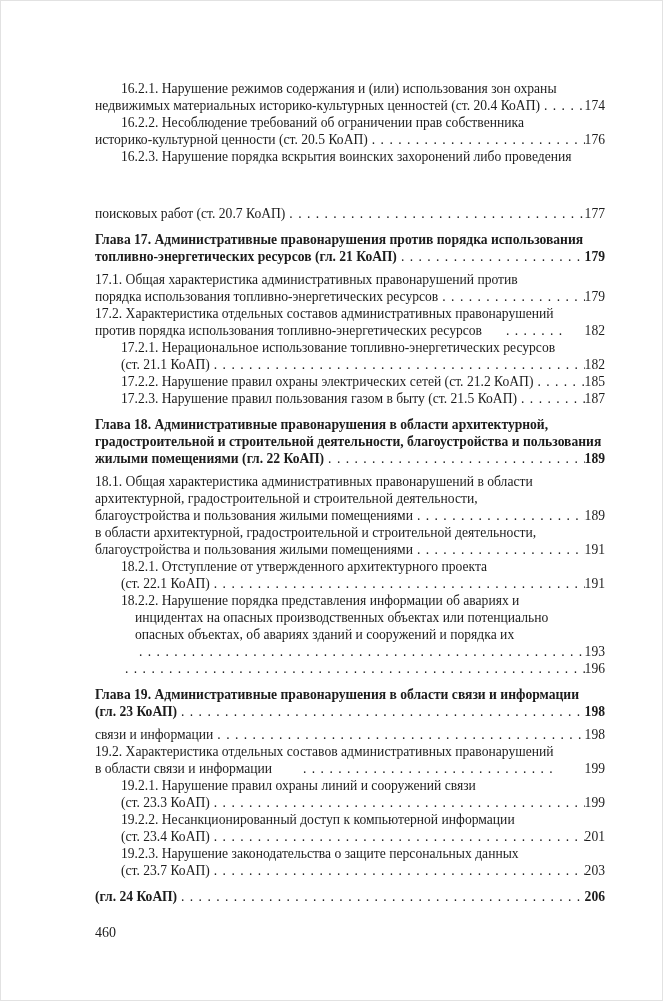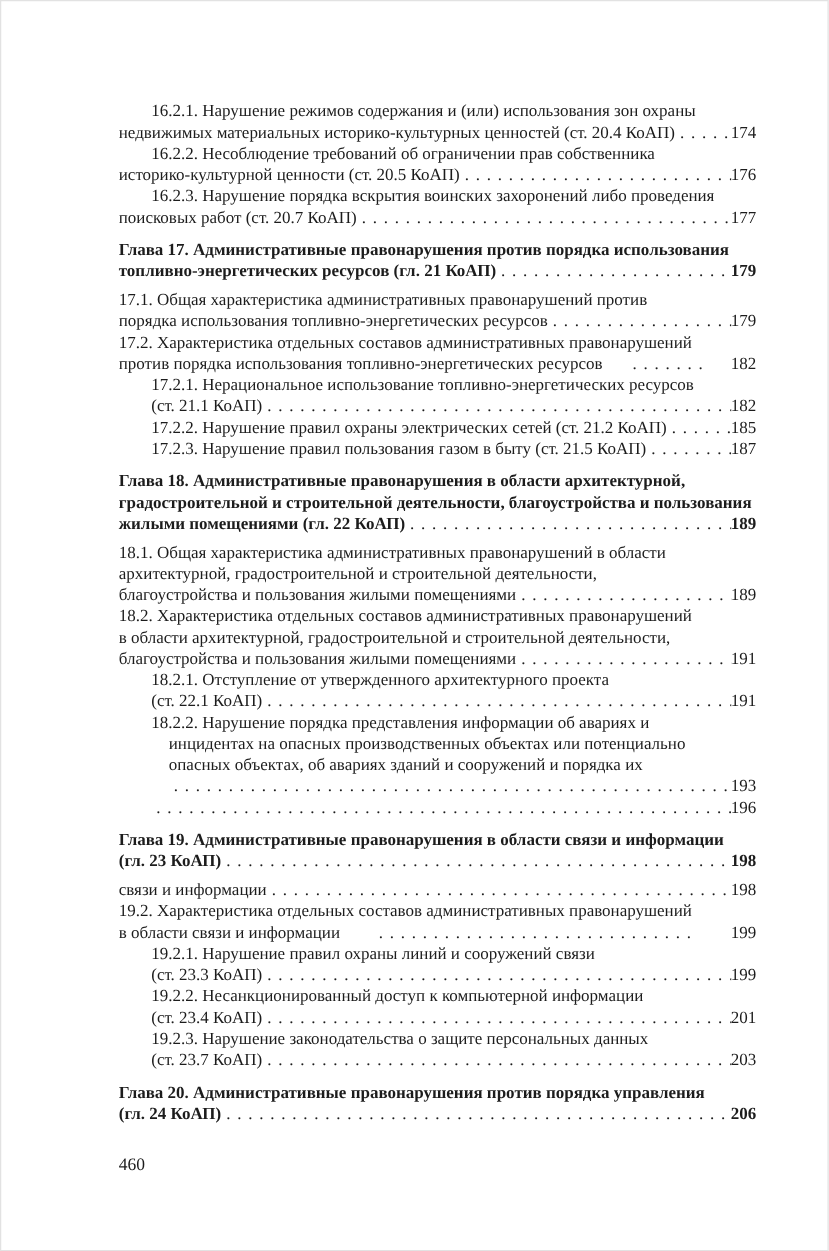--- a/index.html
+++ b/index.html
@@ -63,21 +63,21 @@
       <div class="entry subsection">
         <div class="line" style="padding-left: 26px;">16.2.2. Несоблюдение требований об ограничении прав собственника</div>
         <div class="line last" style="padding-left: 0px;">
           <span class="t">историко-культурной ценности (ст. 20.5 КоАП)</span>
           <span class="dots">. . . . . . . . . . . . . . . . . . . . . . . . . . . . . . . . . . . . . . . . . . . . . . . . . . . . . . . . . . . . . . . . . . . . . . . . . . . . . . . . . . . . . . . . . . . . . . . . . . . . . . . . . . . . . . . . . . . . . . . . . . . . . . . . . . . . . . . . . . . . . . . . . . . . . . . . . . . . . . . . </span>
           <span class="pg">176</span>
         </div>
       </div>
       <div class="entry subsection">
         <div class="line" style="padding-left: 26px;">16.2.3. Нарушение порядка вскрытия воинских захоронений либо проведения</div>
-        <div class="line last" style="padding-left: 0px;">
+        <div class="line last" style="padding-left: 0px; margin-top: 40px;">
           <span class="t">поисковых работ (ст. 20.7 КоАП)</span>
           <span class="dots">. . . . . . . . . . . . . . . . . . . . . . . . . . . . . . . . . . . . . . . . . . . . . . . . . . . . . . . . . . . . . . . . . . . . . . . . . . . . . . . . . . . . . . . . . . . . . . . . . . . . . . . . . . . . . . . . . . . . . . . . . . . . . . . . . . . . . . . . . . . . . . . . . . . . . . . . . . . . . . . . </span>
           <span class="pg">177</span>
         </div>
       </div>
       <div class="entry chapter">
         <div class="line" style="padding-left: 0px;">Глава 17. Административные правонарушения против порядка использования</div>
         <div class="line last" style="padding-left: 0px;">
           <span class="t">топливно-энергетических ресурсов (гл. 21 КоАП)</span>
           <span class="dots">. . . . . . . . . . . . . . . . . . . . . . . . . . . . . . . . . . . . . . . . . . . . . . . . . . . . . . . . . . . . . . . . . . . . . . . . . . . . . . . . . . . . . . . . . . . . . . . . . . . . . . . . . . . . . . . . . . . . . . . . . . . . . . . . . . . . . . . . . . . . . . . . . . . . . . . . . . . . . . . . </span>
@@ -134,21 +134,20 @@
       <div class="entry section">
         <div class="line" style="padding-left: 0px;">18.1. Общая характеристика административных правонарушений в области</div>
         <div class="line" style="padding-left: 0px;">архитектурной, градостроительной и строительной деятельности,</div>
         <div class="line last" style="padding-left: 0px;">
           <span class="t">благоустройства и пользования жилыми помещениями</span>
           <span class="dots">. . . . . . . . . . . . . . . . . . . . . . . . . . . . . . . . . . . . . . . . . . . . . . . . . . . . . . . . . . . . . . . . . . . . . . . . . . . . . . . . . . . . . . . . . . . . . . . . . . . . . . . . . . . . . . . . . . . . . . . . . . . . . . . . . . . . . . . . . . . . . . . . . . . . . . . . . . . . . . . . </span>
           <span class="pg">189</span>
         </div>
       </div>
       <div class="entry section">
-        <div class="line" style="padding-left: 0px;">18.2. Характеристика отдельных составов административных правонарушений</div>
         <div class="line" style="padding-left: 0px;">в области архитектурной, градостроительной и строительной деятельности,</div>
         <div class="line last" style="padding-left: 0px;">
           <span class="t">благоустройства и пользования жилыми помещениями</span>
           <span class="dots">. . . . . . . . . . . . . . . . . . . . . . . . . . . . . . . . . . . . . . . . . . . . . . . . . . . . . . . . . . . . . . . . . . . . . . . . . . . . . . . . . . . . . . . . . . . . . . . . . . . . . . . . . . . . . . . . . . . . . . . . . . . . . . . . . . . . . . . . . . . . . . . . . . . . . . . . . . . . . . . . </span>
           <span class="pg">191</span>
         </div>
       </div>
       <div class="entry subsection">
         <div class="line" style="padding-left: 26px;">18.2.1. Отступление от утвержденного архитектурного проекта</div>
         <div class="line last" style="padding-left: 26px;">
@@ -213,21 +212,20 @@
       </div>
       <div class="entry subsection">
         <div class="line" style="padding-left: 26px;">19.2.3. Нарушение законодательства о защите персональных данных</div>
         <div class="line last" style="padding-left: 26px;">
           <span class="t">(ст. 23.7 КоАП)</span>
           <span class="dots">. . . . . . . . . . . . . . . . . . . . . . . . . . . . . . . . . . . . . . . . . . . . . . . . . . . . . . . . . . . . . . . . . . . . . . . . . . . . . . . . . . . . . . . . . . . . . . . . . . . . . . . . . . . . . . . . . . . . . . . . . . . . . . . . . . . . . . . . . . . . . . . . . . . . . . . . . . . . . . . . </span>
           <span class="pg">203</span>
         </div>
       </div>
       <div class="entry chapter">
-        <div class="line" style="padding-left: 0px;">Глава 20. Административные правонарушения против порядка управления</div>
         <div class="line last" style="padding-left: 0px;">
           <span class="t">(гл. 24 КоАП)</span>
           <span class="dots">. . . . . . . . . . . . . . . . . . . . . . . . . . . . . . . . . . . . . . . . . . . . . . . . . . . . . . . . . . . . . . . . . . . . . . . . . . . . . . . . . . . . . . . . . . . . . . . . . . . . . . . . . . . . . . . . . . . . . . . . . . . . . . . . . . . . . . . . . . . . . . . . . . . . . . . . . . . . . . . . </span>
           <span class="pg">206</span>
         </div>
       </div>
     </div>
   <div class="footer">460</div>
 </div>
 

